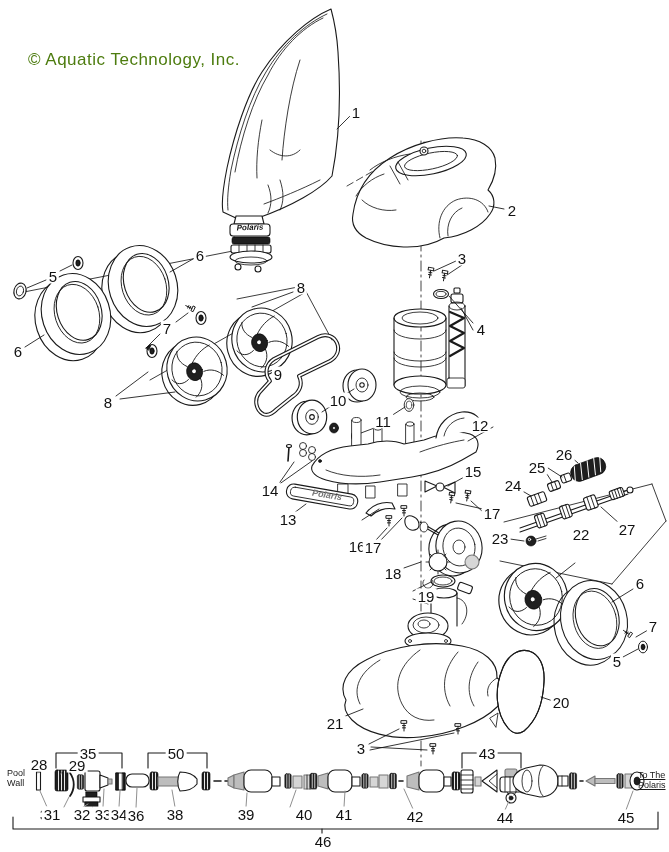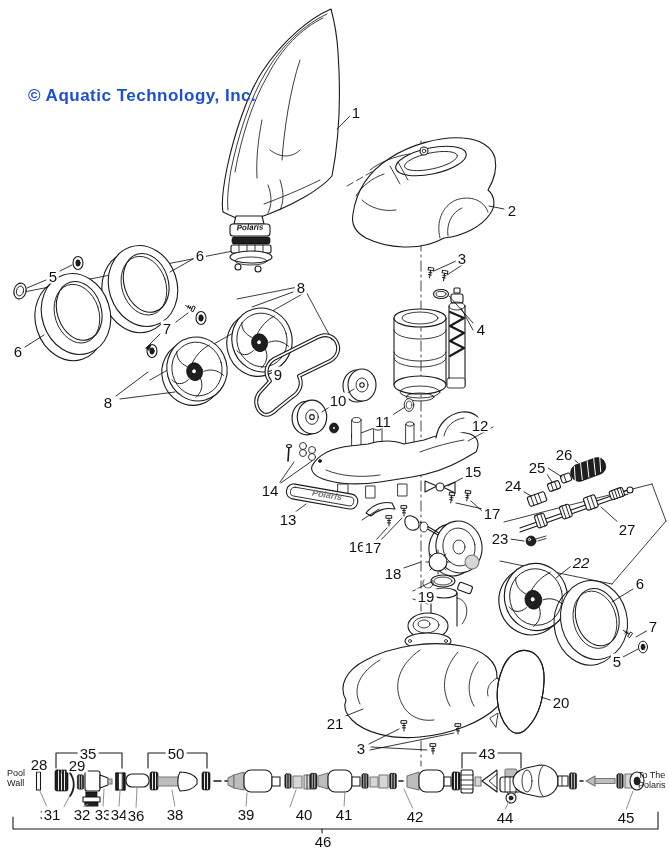--- a/index.html
+++ b/index.html
@@ -15,22 +15,22 @@
   .wl{stroke:#fff;stroke-width:.9;}
   .thin{stroke-width:.85;}
   .ld{stroke:#111;stroke-width:.85;}
   .ldg{stroke:#8f8f8f;stroke-width:1;}
   .belt{stroke-width:4;}
   .beltin{stroke:#fff;stroke-width:1.8;}
   .dash{stroke-dasharray:7 4;stroke-width:.9;stroke:#333;}
   .cline{stroke-dasharray:10 4 2 4;stroke-width:1;stroke:#444;}
   .plabel{position:absolute;transform:translate(-50%,-50%);font-size:15px;line-height:1;
           color:#111;background:#fff;padding:0 2px;white-space:nowrap;}
-  .watermark{position:absolute;left:28px;top:50px;font-size:17px;font-weight:700;
-             letter-spacing:.5px;color:#1d4ed8;margin-top:36px;}
+  .watermark{position:absolute;left:28px;top:50px;font-size:17px;font-weight:400;
+             letter-spacing:.5px;color:#4d7c0f;}
   .smalltext{position:absolute;font-size:9px;line-height:10px;color:#1a1a1a;}
   .brand-collar{position:absolute;left:229px;top:223px;width:42px;text-align:center;
                 font-size:8px;font-style:italic;font-weight:bold;color:#111;transform:rotate(-2deg);}
   .brand-plate{position:absolute;left:297px;top:490px;width:60px;text-align:center;
                font-size:9px;font-style:italic;font-weight:bold;color:#777;transform:rotate(9deg);}
 </style>
 </head>
 <body>
 
 <div class="stage">
@@ -468,21 +468,21 @@
   </g>
 </svg>
 
 <div class="watermark">© Aquatic Technology, Inc.</div>
 
 <div class="smalltext" style="left:7px;top:768px;">
   <div>Pool</div>
   <div>Wall</div>
 </div>
 
-<div class="smalltext" style="left:638px;top:770px;">
+<div class="smalltext" style="left:638px;top:770px;text-decoration:underline;">
   <div>To The</div>
   <div>Polaris</div>
 </div>
 
 <div class="brand-collar">Polaris</div>
 <div class="brand-plate">Polaris</div>
 
 <div style="position:absolute;left:0;top:0;width:100%;height:100%;">
       <span class="plabel" style="left: 356px; top: 112px;">1</span>
       <span class="plabel" style="left: 512px; top: 210px;">2</span>
@@ -502,21 +502,21 @@
       <span class="plabel" style="left: 270px; top: 490px;">14</span>
       <span class="plabel" style="left: 473px; top: 471px;">15</span>
       <span class="plabel" style="left: 357px; top: 526px; margin-top: 20px;">16</span>
       <span class="plabel" style="left: 492px; top: 513px;">17</span>
       <span class="plabel" style="left: 373px; top: 547px;">17</span>
       <span class="plabel" style="left: 393px; top: 573px;">18</span>
       <span class="plabel" style="left: 406px; top: 596px; margin-left: 20px;">19</span>
       <span class="plabel" style="left: 561px; top: 702px;">20</span>
       <span class="plabel" style="left: 335px; top: 723px;">21</span>
       <span class="plabel" style="left: 361px; top: 748px;">3</span>
-      <span class="plabel" style="left: 581px; top: 562px; font-style: italic;">22</span>
+      <span class="plabel" style="left: 581px; top: 534px;">22</span>
       <span class="plabel" style="left: 500px; top: 538px;">23</span>
       <span class="plabel" style="left: 513px; top: 485px;">24</span>
       <span class="plabel" style="left: 537px; top: 467px;">25</span>
       <span class="plabel" style="left: 564px; top: 454px;">26</span>
       <span class="plabel" style="left: 627px; top: 529px;">27</span>
       <span class="plabel" style="left: 640px; top: 583px;">6</span>
       <span class="plabel" style="left: 653px; top: 626px;">7</span>
       <span class="plabel" style="left: 617px; top: 661px;">5</span>
       <span class="plabel" style="left: 39px; top: 764px;">28</span>
       <span class="plabel" style="left: 77px; top: 765px;">29</span>

